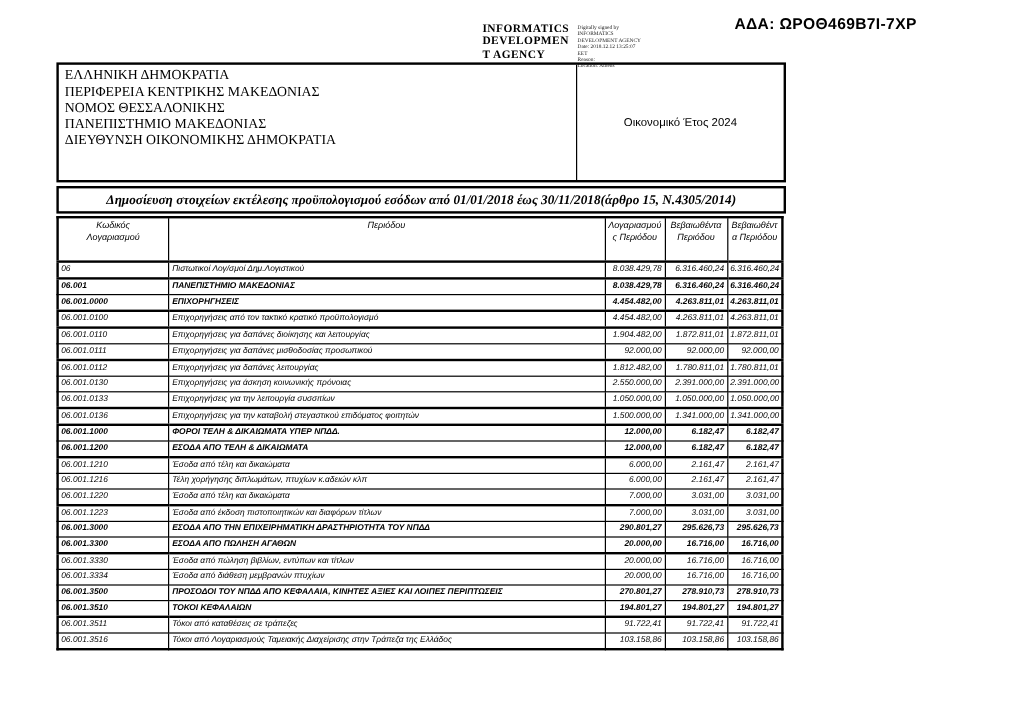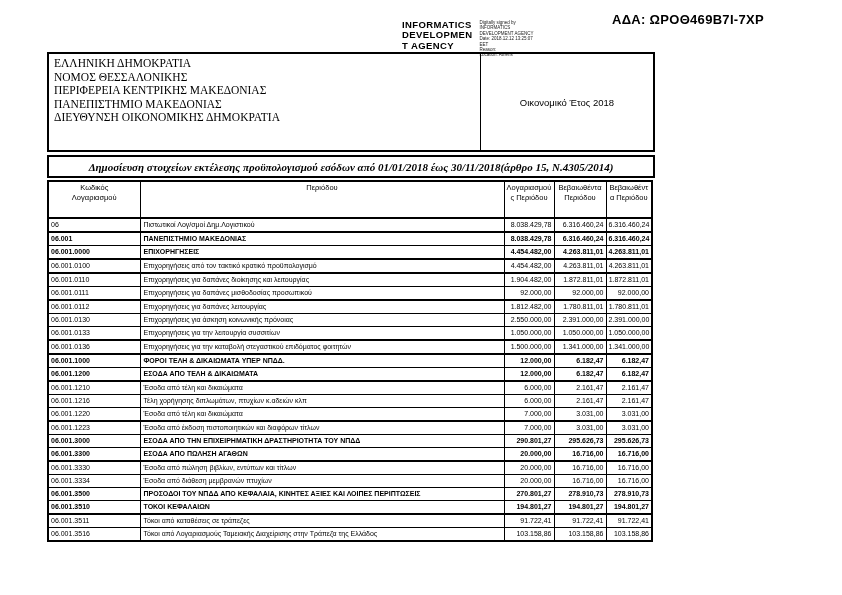--- a/index.html
+++ b/index.html
@@ -1,40 +1,40 @@
 <!DOCTYPE html>
 <html><head>
 <meta charset="utf-8">
 <style>
   html,body{margin:0;padding:0;}
   body{
     width:842px;height:595px;position:relative;background:#ffffff;color:#000;
     font-family:"Liberation Sans",sans-serif;overflow:hidden;
   }
   .ada{position:absolute;left:612px;top:12px;font-size:13px;letter-spacing:.3px;white-space:nowrap;font-weight:bold;}
-  .sig{position:absolute;left:402px;top:20px;display:flex;gap:7px;align-items:flex-start;}
+  .sig{position:absolute;left:402px;top:20px;display:flex;gap:7px;align-items:flex-start;font-family:Liberation Serif, serif;}
   .sig-big{font-weight:bold;font-size:9.5px;line-height:1.08;letter-spacing:.4px;white-space:pre-line;}
   .sig-small{font-size:4.5px;line-height:1.2;color:#222;}
   .sig-small div{white-space:nowrap;}
 
   .letterhead{position:absolute;left:47px;top:52px;width:608px;height:100px;
     border:2px solid #000;box-sizing:border-box;}
   .lh-left{position:absolute;left:0;top:0;width:431px;height:100%;box-sizing:border-box;
     padding:3px 5px;font-family:"Liberation Serif",serif;font-weight:normal;
     font-size:11.5px;line-height:1.18;}
   .lh-right{position:absolute;left:431px;right:0;top:0;height:100%;border-left:1px solid #000;
     display:flex;align-items:center;justify-content:center;font-size:9.5px;}
 
   .titlebar{position:absolute;left:47px;top:155px;width:608px;height:23px;border:2px solid #000;
     box-sizing:border-box;display:flex;align-items:center;justify-content:center;
     font-family:Liberation Serif, serif;font-weight:bold;font-style:italic;
     font-size:11px;text-align:center;white-space:nowrap;}
 
   table.budget{position:absolute;left:47px;top:180px;width:575px;border-collapse:collapse;
-    table-layout:fixed;border:2px solid #000;}
+    table-layout:fixed;border:2px solid #000;font-style:italic;}
   .budget th,.budget td{border:1px solid #000;box-sizing:border-box;}
   .budget thead th{font-size:7.5px;font-weight:normal;vertical-align:top;text-align:center;
     height:37px;padding:1px 2px;overflow-wrap:anywhere;border-bottom:2px solid #000;line-height:1.3;}
   .budget thead th.code{padding:1px 14px;}
   .budget tbody td{font-size:7px;height:13px;padding:0 2px;white-space:nowrap;
     overflow:hidden;line-height:12px;}
   .budget td.code{padding-left:2px;}
   .budget td.desc{padding-left:3px;}
   .budget td.num{text-align:right;}
   .budget tr.sep td{border-top:2px solid #000;}
@@ -56,27 +56,27 @@
       <div>Date: 2018.12.12 13:25:07</div>
       <div>EET</div>
       <div>Reason:</div>
       <div>Location: Athens</div>
     </div>
 </div>
 
 <div class="letterhead">
   <div class="lh-left" id="letterhead-lines">
       <div>ΕΛΛΗΝΙΚΗ ΔΗΜΟΚΡΑΤΙΑ</div>
+      <div>ΠΕΡΙΦΕΡΕΙΑ ΚΕΝΤΡΙΚΗΣ ΜΑΚΕΔΟΝΙΑΣ</div>
       <div>ΝΟΜΟΣ ΘΕΣΣΑΛΟΝΙΚΗΣ</div>
-      <div>ΠΕΡΙΦΕΡΕΙΑ ΚΕΝΤΡΙΚΗΣ ΜΑΚΕΔΟΝΙΑΣ</div>
       <div>ΠΑΝΕΠΙΣΤΗΜΙΟ ΜΑΚΕΔΟΝΙΑΣ</div>
       <div>ΔΙΕΥΘΥΝΣΗ ΟΙΚΟΝΟΜΙΚΗΣ ΔΗΜΟΚΡΑΤΙΑ</div>
     </div>
   <div class="lh-right">
-    <span>Οικονομικό Έτος 2018</span>
+    <span>Οικονομικό Έτος 2024</span>
   </div>
 </div>
 
 <div class="titlebar">
   <span>Δημοσίευση στοιχείων εκτέλεσης προϋπολογισμού εσόδων από 01/01/2018 έως 30/11/2018(άρθρο 15, Ν.4305/2014)</span>
 </div>
 
 <table class="budget">
   <colgroup>
     <col style="width:92px">

